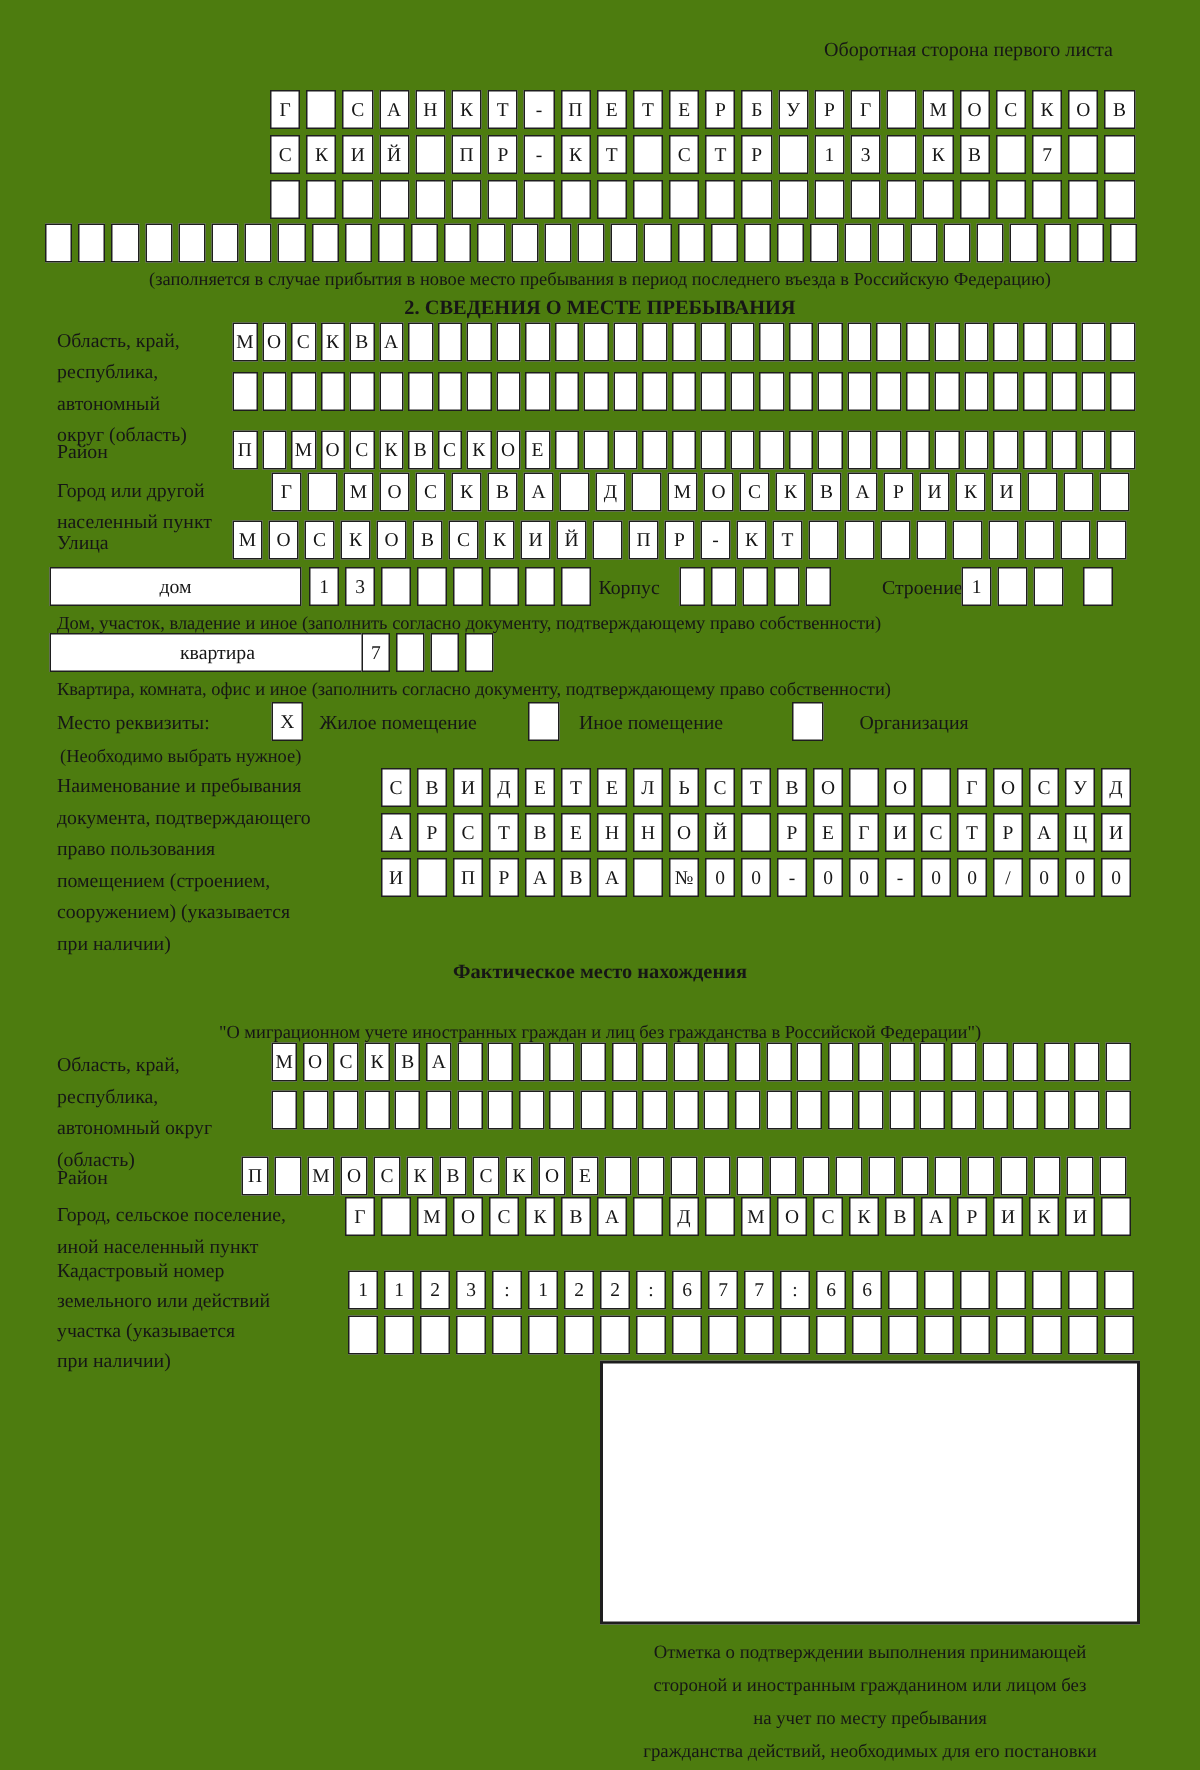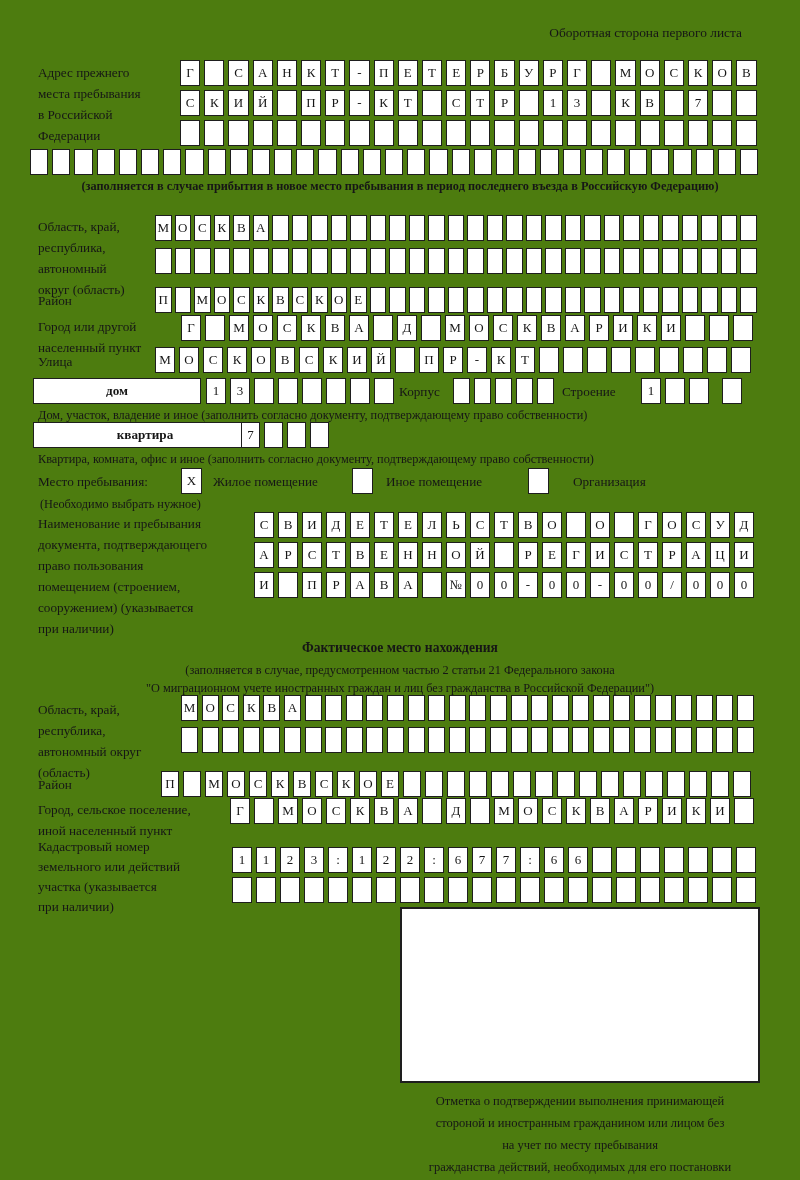--- a/index.html
+++ b/index.html
@@ -14,39 +14,33 @@
   .ttl{font-weight:bold;font-size:13.6px;}
   .center{left:0;right:0;text-align:center;}
   .cellrow{position:absolute;display:flex;gap:var(--g,4px);}
   .cellrow .cell{
     box-sizing:border-box;flex:none;width:var(--w,20px);height:26px;
     border:1.5px solid #1e1e1e;display:flex;align-items:center;justify-content:center;
     font-size:13px;font-family:"Liberation Serif","DejaVu Serif",serif;background:#fff;
   }
   .widebox{
     position:absolute;box-sizing:border-box;border:1.5px solid #1e1e1e;height:26px;
-    display:flex;align-items:center;justify-content:center;font-size:13.2px;background:#fff;font-weight:bold;
+    display:flex;align-items:center;justify-content:center;font-size:13.2px;background:#fff;
   }
   .stroenie-cells .cell:last-child{margin-left:9px;}
   .stamp{position:absolute;box-sizing:border-box;border:2px solid #1e1e1e;background:#fff;}
   .stampcap div{text-align:center;}
 </style>
 </head>
 <body>
 
 <div class="page">
 
   <div class="abs lbl" style="top:22px;right:58px;font-size:13.4px;">Оборотная сторона первого листа</div>
 
-  <div class="abs lbl" style="left:38px;top:62px;">
-      <div>Адрес прежнего</div>
-      <div>места пребывания</div>
-      <div>в Российской</div>
-      <div>Федерации</div>
-    </div>
   <div class="cellrow" style="left:180px;top:60px;--w:20.2px;--g:4px;">
       <span class="cell">Г</span>
       <span class="cell"></span>
       <span class="cell">С</span>
       <span class="cell">А</span>
       <span class="cell">Н</span>
       <span class="cell">К</span>
       <span class="cell">Т</span>
       <span class="cell">-</span>
       <span class="cell">П</span>
@@ -146,22 +140,23 @@
       <span class="cell"></span>
       <span class="cell"></span>
       <span class="cell"></span>
       <span class="cell"></span>
       <span class="cell"></span>
       <span class="cell"></span>
       <span class="cell"></span>
       <span class="cell"></span>
       <span class="cell"></span>
     </div>
-  <div class="abs cap center" style="top:179px;font-weight:bold;">(заполняется в случае прибытия в новое место пребывания в период последнего въезда в Российскую Федерацию)</div>
-
+  <div class="abs cap center" style="top:179px;">(заполняется в случае прибытия в новое место пребывания в период последнего въезда в Российскую Федерацию)</div>
+
+  <div class="abs ttl center" style="top:197px;">2. СВЕДЕНИЯ О МЕСТЕ ПРЕБЫВАНИЯ</div>
 
   <div class="abs lbl" style="left:38px;top:216px;">
       <div>Область, край,</div>
       <div>республика,</div>
       <div>автономный</div>
       <div>округ (область)</div>
     </div>
   <div class="cellrow" style="left:155px;top:215px;--w:16.5px;--g:3px;">
       <span class="cell">М</span>
       <span class="cell">О</span>
@@ -336,39 +331,39 @@
       <span class="cell"></span>
     </div>
   <div class="abs lbl" style="left:399px;top:381px;">Корпус</div>
   <div class="cellrow" style="left:453px;top:378px;--w:17px;--g:4px;">
       <span class="cell"></span>
       <span class="cell"></span>
       <span class="cell"></span>
       <span class="cell"></span>
       <span class="cell"></span>
     </div>
-  <div class="abs lbl" style="left:562px;top:381px;">Строение</div>
+  <div class="abs lbl" style="left:588px;top:381px;">Строение</div>
   <div class="cellrow stroenie-cells" style="left:641px;top:378px;--w:20px;--g:4px;">
       <span class="cell">1</span>
       <span class="cell"></span>
       <span class="cell"></span>
       <span class="cell"></span>
     </div>
   <div class="abs cap" style="left:38px;top:408px;text-align:center;">Дом, участок, владение и иное (заполнить согласно документу, подтверждающему право собственности)</div>
 
   <div class="widebox" style="left:33px;top:422px;width:224px;">квартира</div>
   <div class="cellrow" style="left:241px;top:422px;--w:19px;--g:4px;">
       <span class="cell">7</span>
       <span class="cell"></span>
       <span class="cell"></span>
       <span class="cell"></span>
     </div>
   <div class="abs cap" style="left:38px;top:452px;">Квартира, комната, офис и иное (заполнить согласно документу, подтверждающему право собственности)</div>
 
-  <div class="abs lbl" style="left:38px;top:471px;">Место пребывания:</div>
+  <div class="abs lbl" style="left:38px;top:471px;">Место реквизиты:</div>
   <div class="cellrow" style="left:181px;top:468px;--w:21px;--g:0px;">
       <span class="cell">X</span>
     </div>
   <div class="abs lbl" style="left:213px;top:471px;">Жилое помещение</div>
   <div class="cellrow" style="left:352px;top:468px;--w:21px;--g:0px;">
       <span class="cell"></span>
     </div>
   <div class="abs lbl" style="left:386px;top:471px;">Иное помещение</div>
   <div class="cellrow" style="left:528px;top:468px;--w:21px;--g:0px;">
       <span class="cell"></span>
@@ -448,21 +443,20 @@
       <span class="cell">-</span>
       <span class="cell">0</span>
       <span class="cell">0</span>
       <span class="cell">/</span>
       <span class="cell">0</span>
       <span class="cell">0</span>
       <span class="cell">0</span>
     </div>
 
   <div class="abs ttl center" style="top:640px;">Фактическое место нахождения</div>
-  <div class="abs cap center" style="top:663px;">(заполняется в случае, предусмотренном частью 2 статьи 21 Федерального закона</div>
   <div class="abs cap center" style="top:681px;">"О миграционном учете иностранных граждан и лиц без гражданства в Российской Федерации")</div>
 
   <div class="abs lbl" style="left:38px;top:699px;">
       <div>Область, край,</div>
       <div>республика,</div>
       <div>автономный округ</div>
     </div>
   <div class="cellrow" style="left:181px;top:695px;--w:17px;--g:3.6px;">
       <span class="cell">М</span>
       <span class="cell">О</span>

